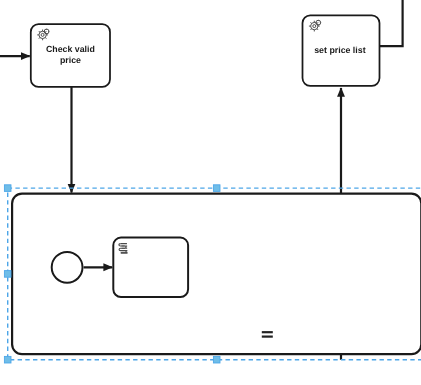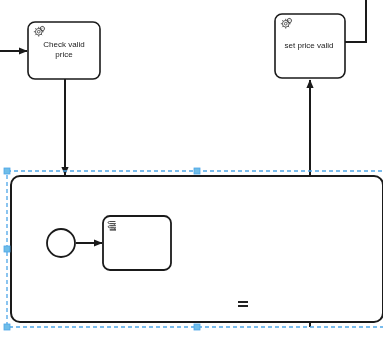--- a/index.html
+++ b/index.html
@@ -28,20 +28,21 @@
   }
   .task-label {
     position: absolute;
     text-align: center;
     font-family: "Liberation Sans", sans-serif;
     font-size: 8px;
     line-height: 10px;
     color: #1a1a1a;
     pointer-events: none;
     white-space: pre-line;
+    font-weight: bold;
   }
   #label-check-valid-price {
     left: 30px;
     top: 40px;
     width: 68px;
   }
   #label-set-price-list {
     left: 273px;
     top: 41px;
     width: 72px;
@@ -143,15 +144,15 @@
       <rect x="194" y="168" width="6" height="6" fill="#6fbde8" stroke="#4da6e8" stroke-width="0.8"></rect>
       <rect x="4" y="246" width="6" height="6" fill="#6fbde8" stroke="#4da6e8" stroke-width="0.8"></rect>
       <rect x="4" y="324" width="6" height="6" fill="#6fbde8" stroke="#4da6e8" stroke-width="0.8"></rect>
       <rect x="194" y="324" width="6" height="6" fill="#6fbde8" stroke="#4da6e8" stroke-width="0.8"></rect>
     </g>
   </svg>
 
   <div class="task-label" id="label-check-valid-price">Check valid
 price</div>
 
-  <div class="task-label" id="label-set-price-list">set price valid</div>
+  <div class="task-label" id="label-set-price-list">set price list</div>
 
 </div>
 
 </body></html>

